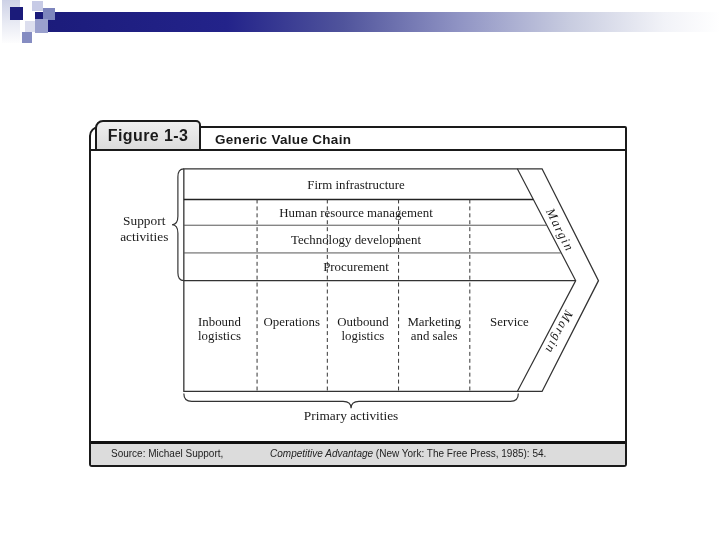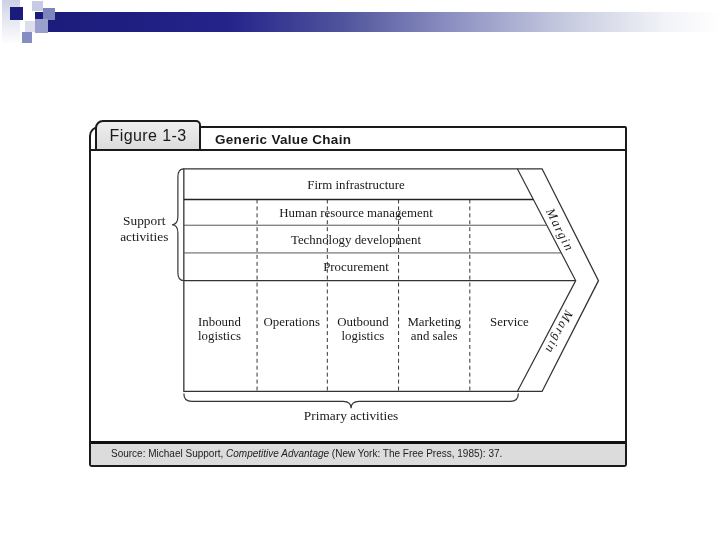--- a/index.html
+++ b/index.html
@@ -20,30 +20,30 @@
   .sq4{left:25px;top:21px;width:10px;height:11px;background:#dcdeee;}
   .sq5{left:35px;top:19px;width:13px;height:14px;background:#9aa0cd;}
   .sq6{left:22px;top:32px;width:10px;height:11px;background:#868dc2;}
 
   
   .figure-box{position:absolute;left:89px;top:126px;width:538px;height:341px;
     border:2px solid #1a1a1a;border-radius:10px 2px 3px 3px;background:#ffffff;box-sizing:border-box;}
   .figure-tab{position:absolute;left:4px;top:-8px;width:106px;height:31px;box-sizing:border-box;
     background:linear-gradient(to bottom,#efefef,#dcdcdc);border:2px solid #1a1a1a;border-radius:8px 5px 0 0;
     display:flex;align-items:center;justify-content:center;
-    font-weight:normal;font-size:16px;letter-spacing:.4px;}
+    font-weight:bold;font-size:16px;letter-spacing:.4px;}
   .figure-headline{position:absolute;left:0;top:21px;width:100%;height:2px;background:#1a1a1a;}
   .figure-title{position:absolute;left:124px;top:2px;height:19px;line-height:19px;
     font-weight:bold;font-size:13.5px;letter-spacing:.3px;}
   .diagram-svg{position:absolute;left:0;top:23px;width:534px;height:285px;}
 
   
   .source-bar{position:absolute;left:0;right:0;bottom:0;height:21px;background:#dcdcdc;
     border-top:3px solid #111111;font-size:10px;line-height:20px;padding-left:20px;color:#222222;}
-  .source-bar em{font-style:italic;}
+  .source-bar em{font-style:italic;margin-left:44px;}
 
   
   .ser{font-family:"Liberation Serif","DejaVu Serif",serif;fill:#1a1a1a;}
   .row-t{font-size:13px;}
   .col-t{font-size:13px;}
   .big-t{font-size:13.5px;}
   .margin-t{font-size:13px;font-style:italic;letter-spacing:1.5px;}
 </style>
 </head>
 <body>
@@ -100,16 +100,16 @@
 
       <path d="M 91,18 Q 85,18 85,26 L 85,66 Q 85,74.5 79,74.5 Q 85,74.5 85,83 L 85,123 Q 85,131 91,131" fill="none" stroke="#333333" stroke-width="1.2"></path>
       <text class="ser big-t" x="51" y="74.5" text-anchor="middle">Support</text>
       <text class="ser big-t" x="51" y="90.5" text-anchor="middle">activities</text>
 
       <path d="M 91,245 Q 91,253 99,253 L 252,253 Q 260,253 260,260 Q 260,253 268,253 L 421,253 Q 429,253 429,245" fill="none" stroke="#333333" stroke-width="1.2"></path>
       <text class="ser big-t" x="260" y="272" text-anchor="middle">Primary activities</text>
     </svg>
 
     <div class="source-bar">
-      <span>Source: Michael Support, </span><em>Competitive Advantage</em><span> (New York: The Free Press, 1985): 37.</span>
+      <span>Source: Michael Support, </span><em>Competitive Advantage</em><span> (New York: The Free Press, 1985): 54.</span>
     </div>
   </div>
 </div>
 
 </body></html>

